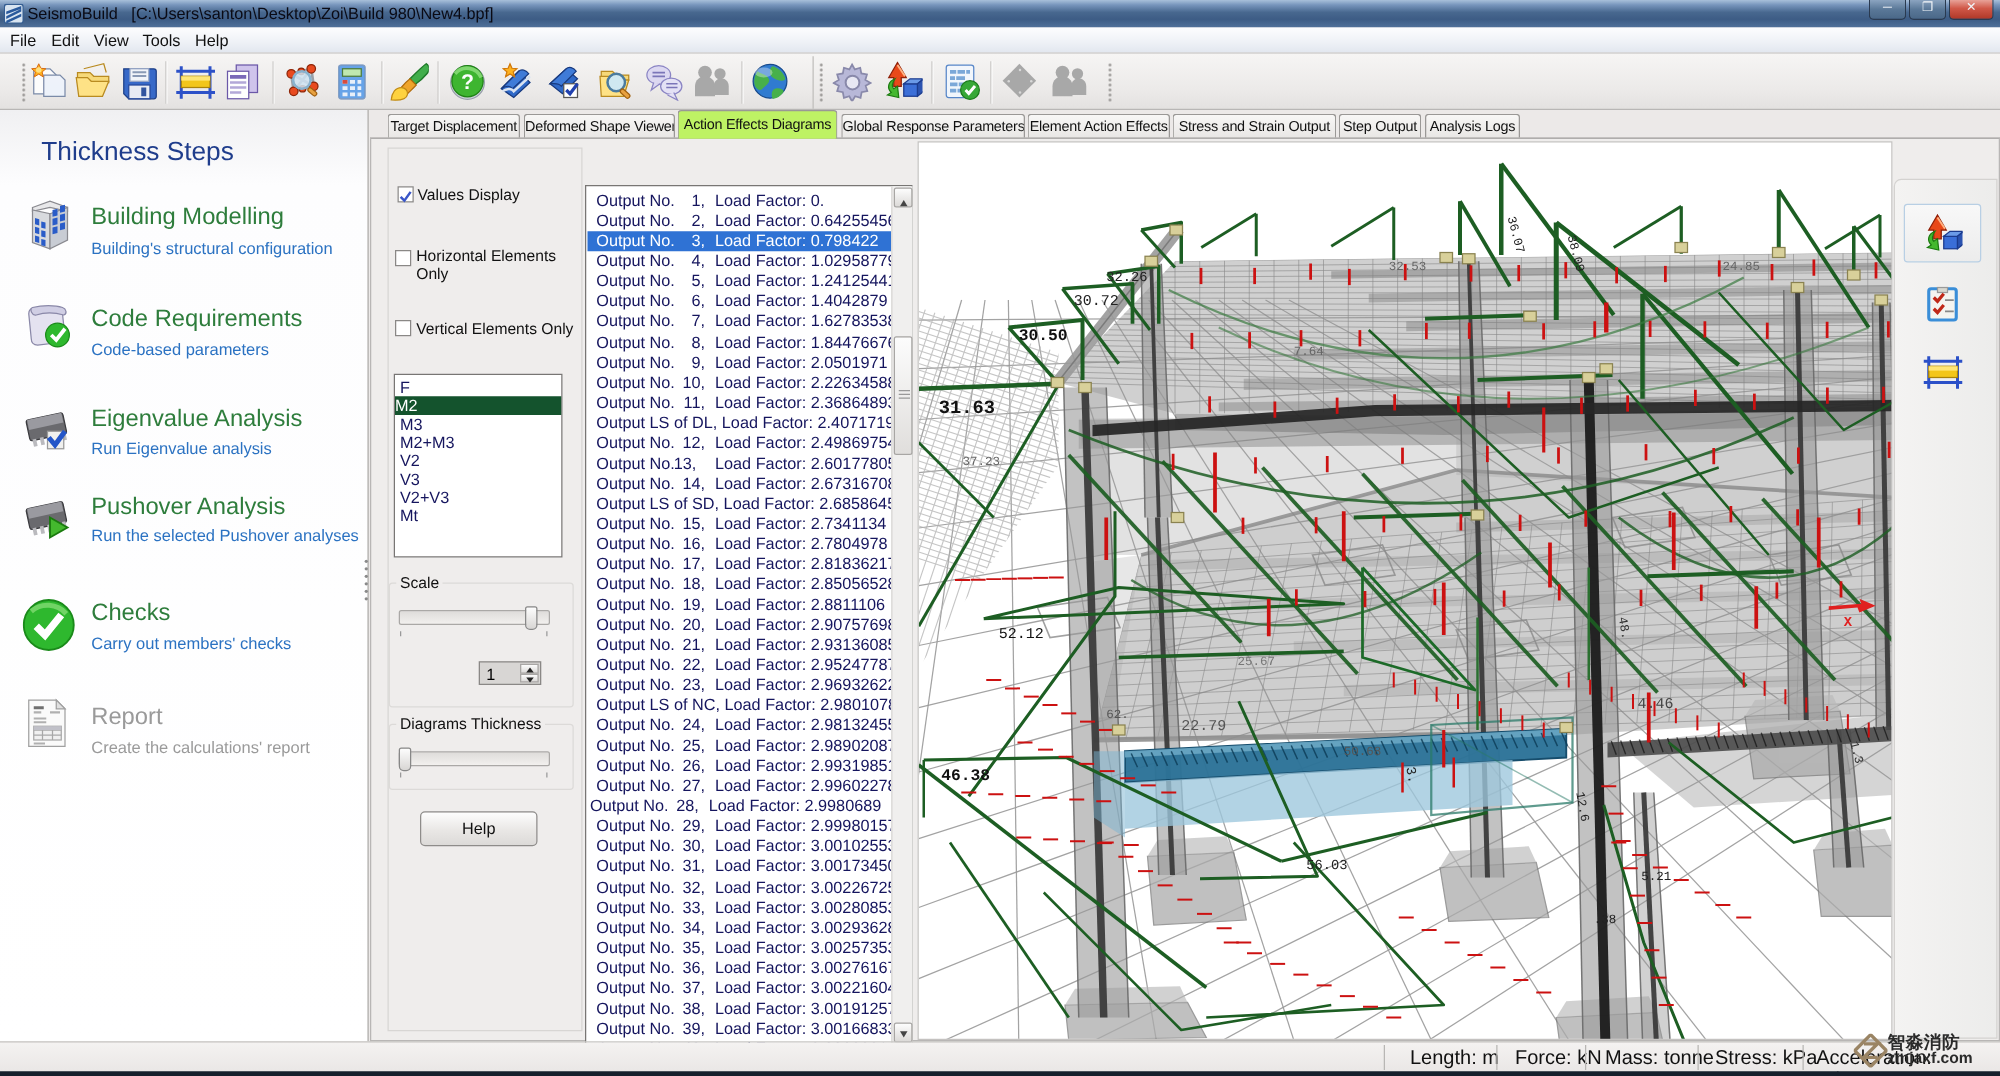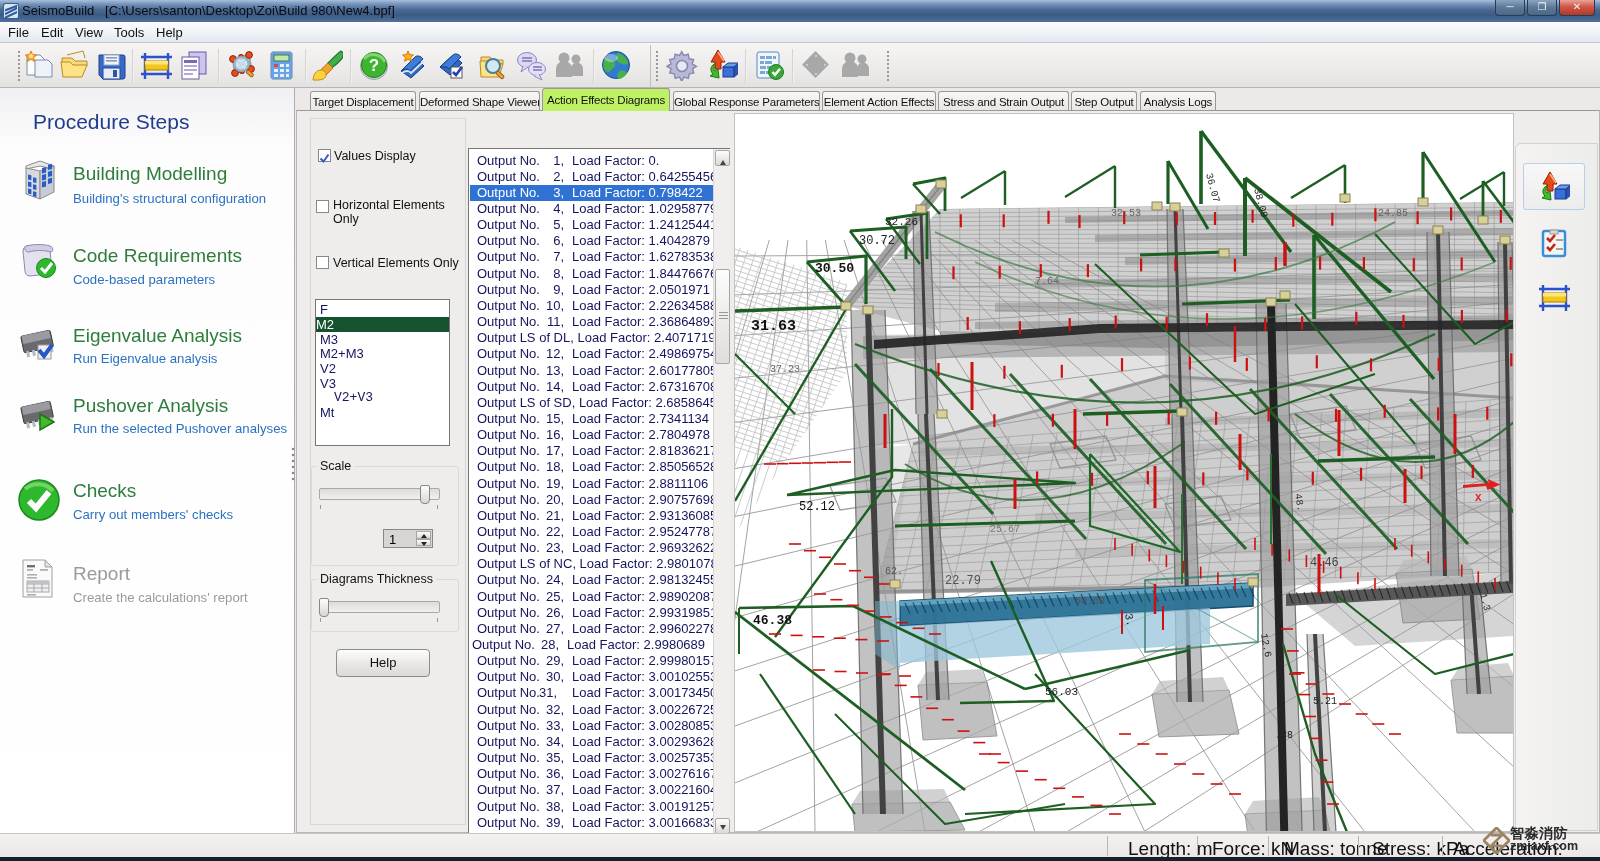--- a/index.html
+++ b/index.html
@@ -30,21 +30,21 @@
 .thumb{position:absolute;width:10px;height:19px;background:linear-gradient(#fdfdfd,#d8d6d4);border:1px solid #888;border-radius:2px 2px 4px 4px}
 #helpbtn{position:absolute;left:336px;top:649px;width:94px;height:28px;background:linear-gradient(#fdfdfd,#e9e7e5 55%,#dcdad8);border:1px solid #8e8c8a;border-radius:4px;font-size:13px;color:#111;text-align:center;padding-top:5px}
 #outlist{position:absolute;left:468px;top:148px;width:262px;height:688px;background:#fff;border:1px solid #787674}
 .row{position:absolute;left:1px;width:243px;height:16.2px;font-size:13px;color:#15155e;white-space:pre;overflow:hidden;line-height:15px}
 .row.hl{background:#2f72d4;color:#fff}
 .sb{position:absolute;left:244px;top:0;width:17px;height:686px;background:#f0efee;border-left:1px solid #d8d6d4}
 .sbb{position:absolute;left:1px;width:15px;height:16px;background:linear-gradient(#fdfdfd,#dcdad8);border:1px solid #a8a6a4;border-radius:2px}
 #viewport{position:absolute;left:734px;top:113px;width:780px;height:719px;background:#fff;border:1px solid #c4c2c0;overflow:hidden}
 #rstrip{position:absolute;left:1515px;top:143px;width:83px;height:688px;background:linear-gradient(90deg,#f4f3f2,#ececeb);border:1px solid #d4d2d0;border-radius:6px 0 0 0}
 #status{left:0;top:833px;width:1600px;height:24px;background:linear-gradient(#f4f2f1,#eae7e6);border-top:1px solid #c8c6c4}
-#status .cell{position:absolute;top:4px;font-size:19px;color:#111}
+#status .cell{position:absolute;top:4px;font-size:16px;color:#111}
 .ssep{position:absolute;top:2px;width:1px;height:20px;background:#b8b6b4}
 #botbar{left:0;top:857px;width:1600px;height:4px;background:#16202c}
 #wm{position:absolute;left:1483px;top:824px;width:117px;height:36px;z-index:50}
 </style></head>
 <body>
 <div class="abs" id="title">
 <div style="position:absolute;left:3px;top:3px"><svg width="16" height="16" viewBox="0 0 16 16" style="">
         <rect x="0" y="0" width="16" height="16" rx="2" fill="#355e92"></rect>
         <rect x="1" y="1" width="14" height="14" rx="1.5" fill="#d8e4f0"></rect>
         <path d="M2 10L14 4v2.2L2 12.2zM2 6.2L14 1.8V4L2 8.4zM2 13.6L14 8v2.2L2 15.8z" fill="#2a5a9c"></path>
@@ -257,21 +257,21 @@
     <div style="position:absolute;left:839px;top:6px;width:32px;height:32px; opacity:.99;"><svg width="32" height="32" viewBox="0 0 32 32" style="">
         <g fill="#a8a8a8">
           <circle cx="11" cy="9" r="5.5"></circle>
           <path d="M3 28v-8c0-5 4-8 8-8s8 3 8 8v8z"></path>
           <circle cx="23" cy="10" r="4.5"></circle>
           <path d="M18 27v-7c0-4 3-6.5 6-6.5s6 2.5 6 6.5v7z"></path>
         </g>
       </svg></div>
   </div>
 <div class="abs" id="leftpanel">
-    <div id="lph">Procedure Steps</div>
+    <div id="lph">Thickness Steps</div>
     <div class="pstep">
       <div style="position:absolute;left:18px;top:70px;width:42px;height:46px"><svg width="42" height="46" viewBox="0 0 42 46" style="">
           <g>
             <path d="M8 8l14-5 14 5v3L22 8 8 11z" fill="#e8e8ea" stroke="#8a8a90"></path>
             <path d="M8 10v26l14 5V13z" fill="#d8dade" stroke="#8a8a90"></path>
             <path d="M22 13l14-5v26l-14 7z" fill="#c8ccd4" stroke="#8a8a90"></path>
             <g fill="#2a5cc8">
               <rect x="10" y="14" width="3.4" height="5" transform="skewY(14)"></rect>
               <rect x="15" y="15.4" width="3.4" height="5" transform="skewY(14)"></rect>
               <rect x="10" y="21" width="3.4" height="5" transform="skewY(14)"></rect>
@@ -401,21 +401,21 @@
 <div class="clabel abs" style="left:333px;top:198px">Horizontal Elements<br>Only</div>
 <div class="cbx abs" style="left:316px;top:256px"></div>
 <div class="clabel abs" style="left:333px;top:256px">Vertical Elements Only</div>
 <div id="lbox" class="abs">
     <div style="height:14.7px;padding-left:4px;">F</div>
     <div style="background:#14532d;color:#fff">M2</div>
     <div style="height:14.7px;padding-left:4px;">M3</div>
     <div style="height:14.7px;padding-left:4px;">M2+M3</div>
     <div style="height:14.7px;padding-left:4px;">V2</div>
     <div style="height:14.7px;padding-left:4px;">V3</div>
-    <div style="height:14.7px;padding-left:18px;font-family:Liberation Mono, monospace;">V2+V3</div>
+    <div style="height:14.7px;padding-left:4px;">V2+V3</div>
     <div style="height:14.7px;padding-left:4px;">Mt</div>
   </div>
 <div class="gb abs" style="left:311px;top:466px;width:148px;height:100px"></div>
 <div class="gbl abs" style="left:317px;top:459px">Scale</div>
 <div class="track abs" style="left:319px;top:488px;width:121px"></div>
 <div class="thumb abs" style="left:420px;top:485px"></div>
 <div class="abs" style="left:320px;top:505px;width:1px;height:4px;background:#999"></div>
 <div class="abs" style="left:437px;top:505px;width:1px;height:4px;background:#999"></div>
 <div class="abs" style="left:383px;top:529px;width:50px;height:19px;border:1px solid #8a8886;background:#d8d6d4">
 <span style="position:absolute;left:5px;top:2px;font-size:13px">1</span>
@@ -440,41 +440,41 @@
     <div class="row" style="top:51.9px;padding-left:7px"><span style="display:inline-block;width:62px">Output No.</span><span style="display:inline-block;width:25px;text-align:right">4,</span><span style="display:inline-block;width:8px"></span>Load Factor: 1.02958779</div>
     <div class="row" style="top:68.1px;padding-left:7px"><span style="display:inline-block;width:62px">Output No.</span><span style="display:inline-block;width:25px;text-align:right">5,</span><span style="display:inline-block;width:8px"></span>Load Factor: 1.24125441</div>
     <div class="row" style="top:84.2px;padding-left:7px"><span style="display:inline-block;width:62px">Output No.</span><span style="display:inline-block;width:25px;text-align:right">6,</span><span style="display:inline-block;width:8px"></span>Load Factor: 1.4042879</div>
     <div class="row" style="top:100.4px;padding-left:7px"><span style="display:inline-block;width:62px">Output No.</span><span style="display:inline-block;width:25px;text-align:right">7,</span><span style="display:inline-block;width:8px"></span>Load Factor: 1.62783538</div>
     <div class="row" style="top:116.6px;padding-left:7px"><span style="display:inline-block;width:62px">Output No.</span><span style="display:inline-block;width:25px;text-align:right">8,</span><span style="display:inline-block;width:8px"></span>Load Factor: 1.84476676</div>
     <div class="row" style="top:132.7px;padding-left:7px"><span style="display:inline-block;width:62px">Output No.</span><span style="display:inline-block;width:25px;text-align:right">9,</span><span style="display:inline-block;width:8px"></span>Load Factor: 2.0501971</div>
     <div class="row" style="top:148.9px;padding-left:7px"><span style="display:inline-block;width:62px">Output No.</span><span style="display:inline-block;width:25px;text-align:right">10,</span><span style="display:inline-block;width:8px"></span>Load Factor: 2.22634588</div>
     <div class="row" style="top:165.0px;padding-left:7px"><span style="display:inline-block;width:62px">Output No.</span><span style="display:inline-block;width:25px;text-align:right">11,</span><span style="display:inline-block;width:8px"></span>Load Factor: 2.36864893</div>
     <div class="row" style="top:181.2px;padding-left:7px">Output LS of DL, Load Factor: 2.40717195</div>
     <div class="row" style="top:197.3px;padding-left:7px"><span style="display:inline-block;width:62px">Output No.</span><span style="display:inline-block;width:25px;text-align:right">12,</span><span style="display:inline-block;width:8px"></span>Load Factor: 2.49869754</div>
-    <div class="row" style="top:213.5px;padding-left:7px"><span style="display:inline-block;width:62px">Output No.</span><span style="display:inline-block;width:25px;text-align:right">13,</span><span style="display:inline-block;width:8px"></span>Load Factor: 2.60177805</div>
+    <div class="row" style="top:213.5px;padding-left:7px"><span style="display:inline-block;width:62px">Output No.</span><span style="display:inline-block;width:25px;">13,</span><span style="display:inline-block;width:8px"></span>Load Factor: 2.60177805</div>
     <div class="row" style="top:229.6px;padding-left:7px"><span style="display:inline-block;width:62px">Output No.</span><span style="display:inline-block;width:25px;text-align:right">14,</span><span style="display:inline-block;width:8px"></span>Load Factor: 2.67316708</div>
     <div class="row" style="top:245.8px;padding-left:7px">Output LS of SD, Load Factor: 2.6858645</div>
     <div class="row" style="top:261.9px;padding-left:7px"><span style="display:inline-block;width:62px">Output No.</span><span style="display:inline-block;width:25px;text-align:right">15,</span><span style="display:inline-block;width:8px"></span>Load Factor: 2.7341134</div>
     <div class="row" style="top:278.1px;padding-left:7px"><span style="display:inline-block;width:62px">Output No.</span><span style="display:inline-block;width:25px;text-align:right">16,</span><span style="display:inline-block;width:8px"></span>Load Factor: 2.7804978</div>
     <div class="row" style="top:294.2px;padding-left:7px"><span style="display:inline-block;width:62px">Output No.</span><span style="display:inline-block;width:25px;text-align:right">17,</span><span style="display:inline-block;width:8px"></span>Load Factor: 2.81836217</div>
     <div class="row" style="top:310.3px;padding-left:7px"><span style="display:inline-block;width:62px">Output No.</span><span style="display:inline-block;width:25px;text-align:right">18,</span><span style="display:inline-block;width:8px"></span>Load Factor: 2.85056528</div>
     <div class="row" style="top:326.5px;padding-left:7px"><span style="display:inline-block;width:62px">Output No.</span><span style="display:inline-block;width:25px;text-align:right">19,</span><span style="display:inline-block;width:8px"></span>Load Factor: 2.8811106</div>
     <div class="row" style="top:342.6px;padding-left:7px"><span style="display:inline-block;width:62px">Output No.</span><span style="display:inline-block;width:25px;text-align:right">20,</span><span style="display:inline-block;width:8px"></span>Load Factor: 2.90757698</div>
     <div class="row" style="top:358.8px;padding-left:7px"><span style="display:inline-block;width:62px">Output No.</span><span style="display:inline-block;width:25px;text-align:right">21,</span><span style="display:inline-block;width:8px"></span>Load Factor: 2.93136085</div>
     <div class="row" style="top:374.9px;padding-left:7px"><span style="display:inline-block;width:62px">Output No.</span><span style="display:inline-block;width:25px;text-align:right">22,</span><span style="display:inline-block;width:8px"></span>Load Factor: 2.95247787</div>
     <div class="row" style="top:391.1px;padding-left:7px"><span style="display:inline-block;width:62px">Output No.</span><span style="display:inline-block;width:25px;text-align:right">23,</span><span style="display:inline-block;width:8px"></span>Load Factor: 2.96932622</div>
     <div class="row" style="top:407.2px;padding-left:7px">Output LS of NC, Load Factor: 2.9801078</div>
     <div class="row" style="top:423.4px;padding-left:7px"><span style="display:inline-block;width:62px">Output No.</span><span style="display:inline-block;width:25px;text-align:right">24,</span><span style="display:inline-block;width:8px"></span>Load Factor: 2.98132455</div>
     <div class="row" style="top:439.5px;padding-left:7px"><span style="display:inline-block;width:62px">Output No.</span><span style="display:inline-block;width:25px;text-align:right">25,</span><span style="display:inline-block;width:8px"></span>Load Factor: 2.98902087</div>
     <div class="row" style="top:455.7px;padding-left:7px"><span style="display:inline-block;width:62px">Output No.</span><span style="display:inline-block;width:25px;text-align:right">26,</span><span style="display:inline-block;width:8px"></span>Load Factor: 2.99319851</div>
     <div class="row" style="top:471.8px;padding-left:7px"><span style="display:inline-block;width:62px">Output No.</span><span style="display:inline-block;width:25px;text-align:right">27,</span><span style="display:inline-block;width:8px"></span>Load Factor: 2.99602278</div>
     <div class="row" style="top:488.0px;padding-left:2px"><span style="display:inline-block;width:62px">Output No.</span><span style="display:inline-block;width:25px;text-align:right">28,</span><span style="display:inline-block;width:8px"></span>Load Factor: 2.9980689</div>
     <div class="row" style="top:504.1px;padding-left:7px"><span style="display:inline-block;width:62px">Output No.</span><span style="display:inline-block;width:25px;text-align:right">29,</span><span style="display:inline-block;width:8px"></span>Load Factor: 2.99980157</div>
     <div class="row" style="top:520.3px;padding-left:7px"><span style="display:inline-block;width:62px">Output No.</span><span style="display:inline-block;width:25px;text-align:right">30,</span><span style="display:inline-block;width:8px"></span>Load Factor: 3.00102553</div>
-    <div class="row" style="top:536.4px;padding-left:7px"><span style="display:inline-block;width:62px">Output No.</span><span style="display:inline-block;width:25px;">31,</span><span style="display:inline-block;width:8px"></span>Load Factor: 3.00173450</div>
+    <div class="row" style="top:536.4px;padding-left:7px"><span style="display:inline-block;width:62px">Output No.</span><span style="display:inline-block;width:25px;text-align:right">31,</span><span style="display:inline-block;width:8px"></span>Load Factor: 3.00173450</div>
     <div class="row" style="top:552.6px;padding-left:7px"><span style="display:inline-block;width:62px">Output No.</span><span style="display:inline-block;width:25px;text-align:right">32,</span><span style="display:inline-block;width:8px"></span>Load Factor: 3.00226725</div>
     <div class="row" style="top:568.7px;padding-left:7px"><span style="display:inline-block;width:62px">Output No.</span><span style="display:inline-block;width:25px;text-align:right">33,</span><span style="display:inline-block;width:8px"></span>Load Factor: 3.00280853</div>
     <div class="row" style="top:584.9px;padding-left:7px"><span style="display:inline-block;width:62px">Output No.</span><span style="display:inline-block;width:25px;text-align:right">34,</span><span style="display:inline-block;width:8px"></span>Load Factor: 3.00293628</div>
     <div class="row" style="top:601.0px;padding-left:7px"><span style="display:inline-block;width:62px">Output No.</span><span style="display:inline-block;width:25px;text-align:right">35,</span><span style="display:inline-block;width:8px"></span>Load Factor: 3.00257353</div>
     <div class="row" style="top:617.2px;padding-left:7px"><span style="display:inline-block;width:62px">Output No.</span><span style="display:inline-block;width:25px;text-align:right">36,</span><span style="display:inline-block;width:8px"></span>Load Factor: 3.00276167</div>
     <div class="row" style="top:633.3px;padding-left:7px"><span style="display:inline-block;width:62px">Output No.</span><span style="display:inline-block;width:25px;text-align:right">37,</span><span style="display:inline-block;width:8px"></span>Load Factor: 3.00221604</div>
     <div class="row" style="top:649.5px;padding-left:7px"><span style="display:inline-block;width:62px">Output No.</span><span style="display:inline-block;width:25px;text-align:right">38,</span><span style="display:inline-block;width:8px"></span>Load Factor: 3.00191257</div>
     <div class="row" style="top:665.6px;padding-left:7px"><span style="display:inline-block;width:62px">Output No.</span><span style="display:inline-block;width:25px;text-align:right">39,</span><span style="display:inline-block;width:8px"></span>Load Factor: 3.00166833</div>
     <div class="row" style="top:681.8px;padding-left:7px"><span style="display:inline-block;width:62px">Output No.</span><span style="display:inline-block;width:25px;text-align:right">40,</span><span style="display:inline-block;width:8px"></span>Load Factor: 3.00133368</div>
     <div class="sb">

